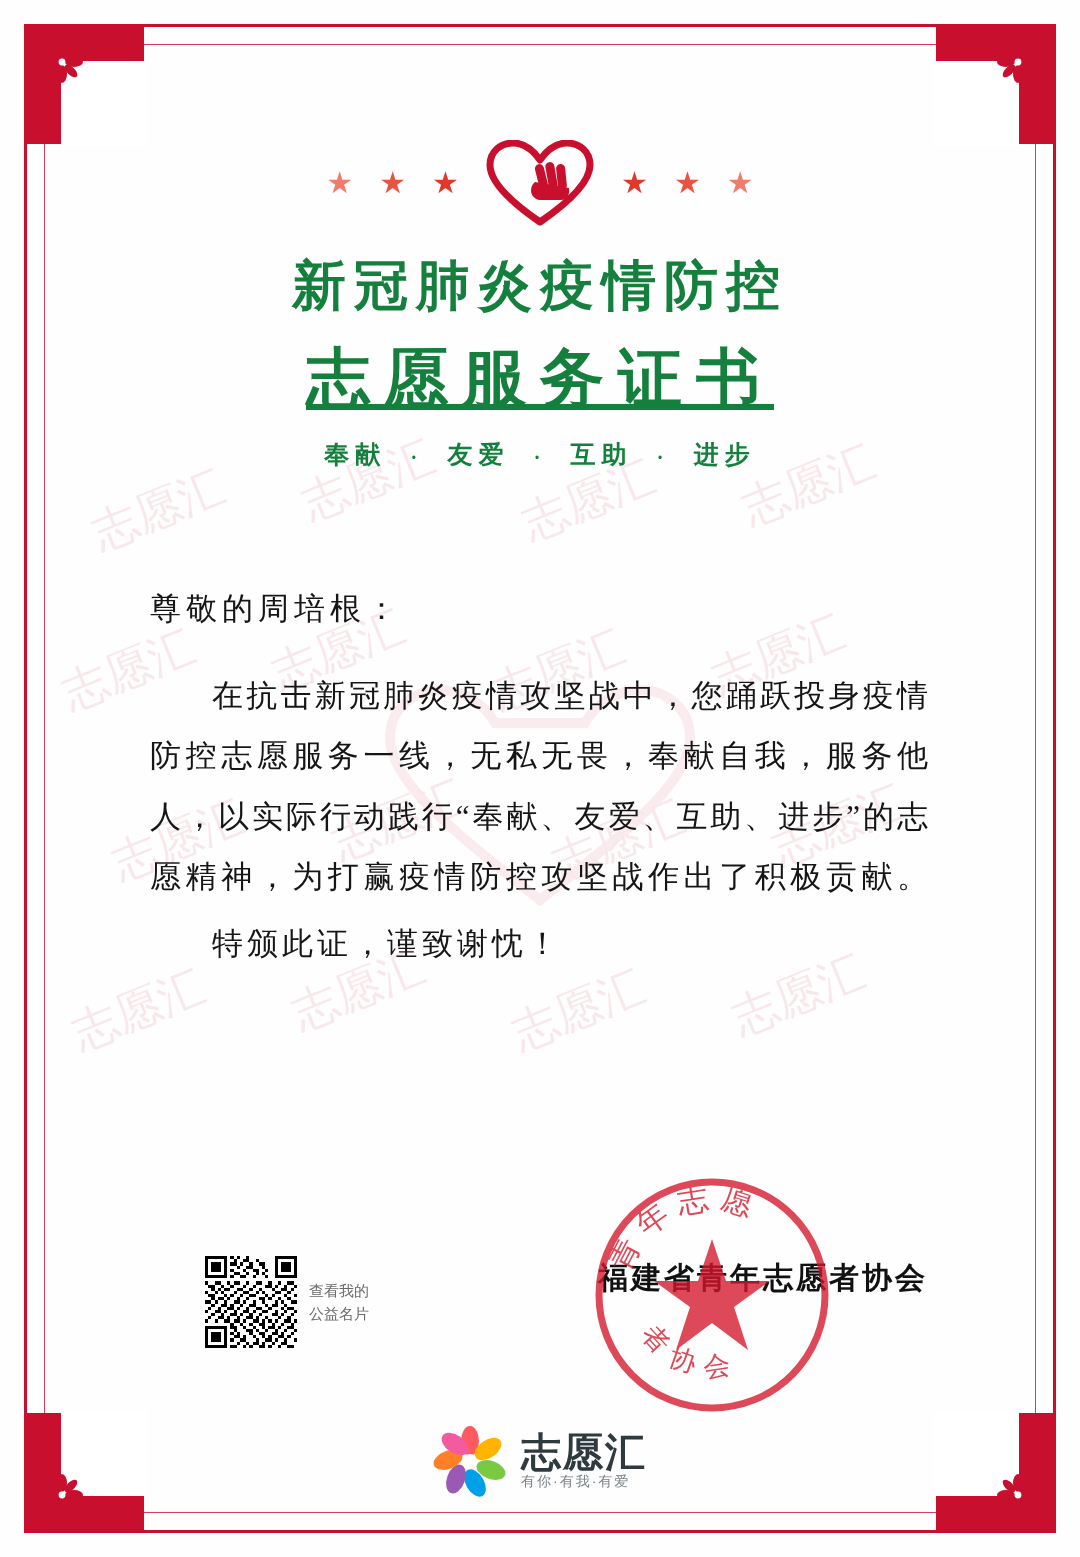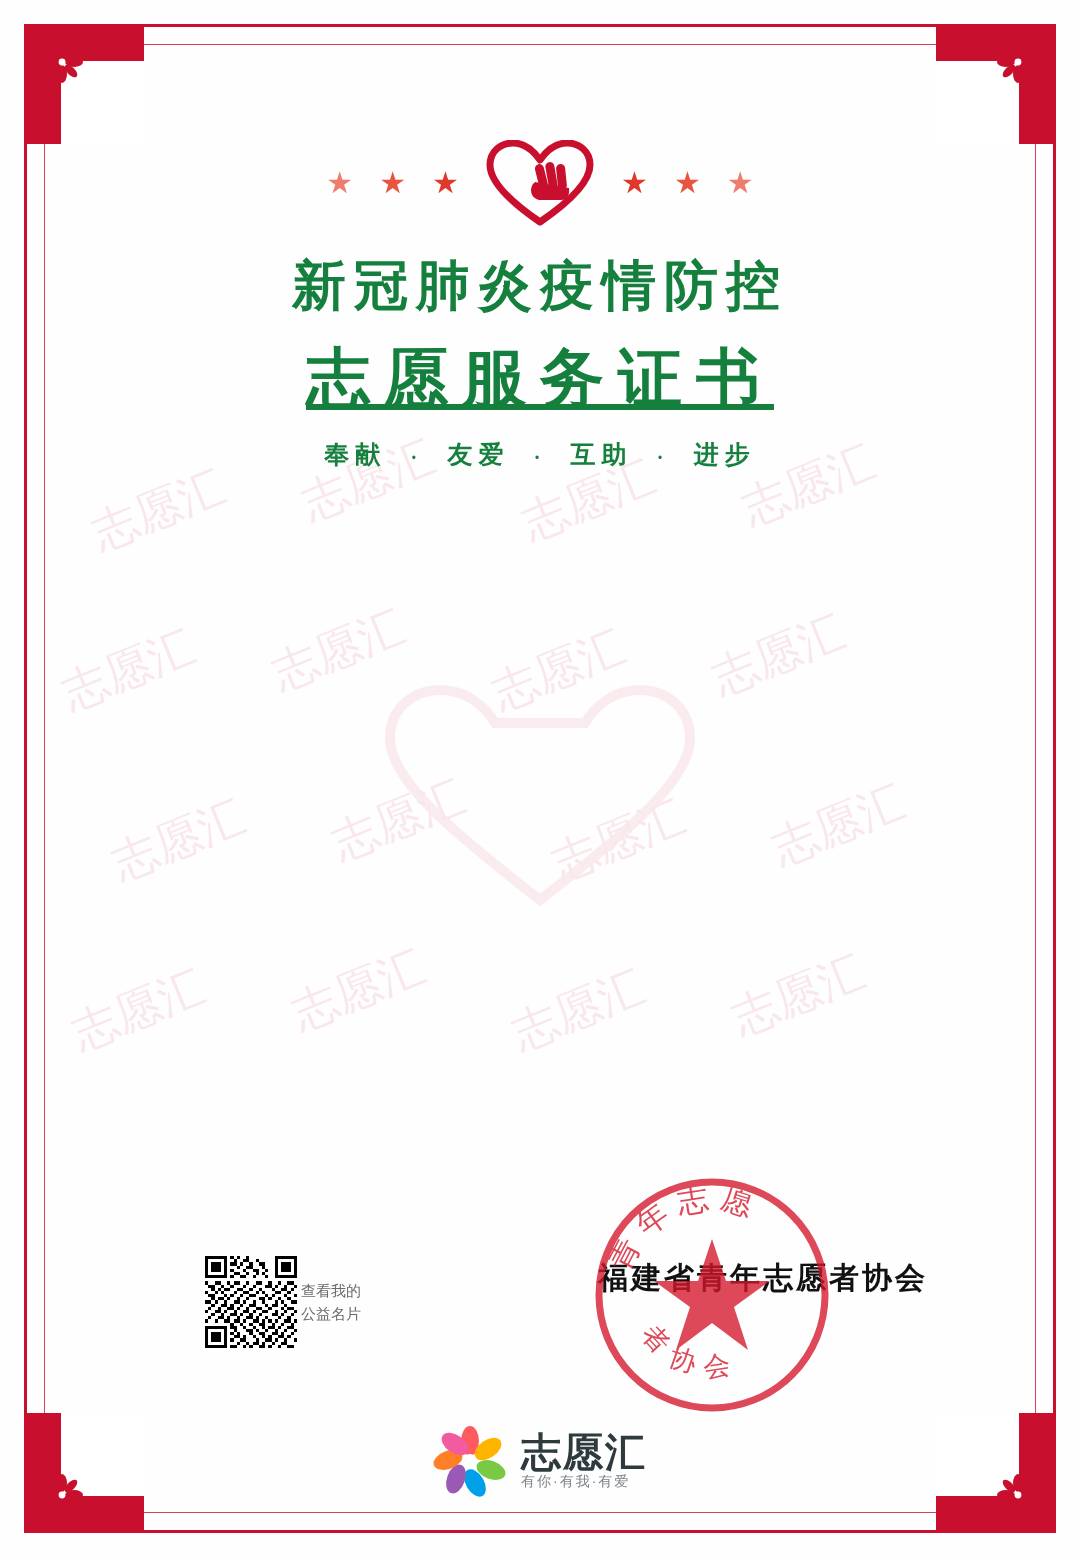--- a/index.html
+++ b/index.html
@@ -184,21 +184,21 @@
     pointer-events: none;
   }
 
   
   .qr-wrap {
     position: absolute;
     left: 205px;
     top: 1256px;
     display: flex;
     align-items: center;
-    gap: 4px;
+    gap: 12px;
   }
   .qr {
     width: 92px;
     height: 92px;
     background: #fff;
   }
   .qr-caption {
     font-family: "Liberation Sans", sans-serif;
     font-size: 15px;
     color: #6b6b6b;
@@ -366,20 +366,25 @@
       <span>奉献</span>
       <span class="dot">·</span>
       <span>友爱</span>
       <span class="dot">·</span>
       <span>互助</span>
       <span class="dot">·</span>
       <span>进步</span>
     </div>
   </div>
 
+  <div class="body-area">
+    <div class="salutation">尊敬的周培根：</div>
+    <div class="para">在抗击新冠肺炎疫情攻坚战中，您踊跃投身疫情防控志愿服务一线，无私无畏，奉献自我，服务他人，以实际行动践行“奉献、友爱、互助、进步”的志愿精神，为打赢疫情防控攻坚战作出了积极贡献。</div>
+    <div class="para-last">特颁此证，谨致谢忱！</div>
+  </div>
 
   <div class="qr-wrap">
     <svg class="qr" viewBox="0 0 29 29" shape-rendering="crispEdges">
       <rect width="29" height="29" fill="#ffffff"></rect>
       <g fill="#000000">
         <rect x="0" y="0" width="7" height="1"></rect>
           <rect x="0" y="6" width="7" height="1"></rect>
         <rect x="0" y="0" width="1" height="7"></rect>
           <rect x="6" y="0" width="1" height="7"></rect>
         <rect x="2" y="2" width="3" height="3"></rect>

